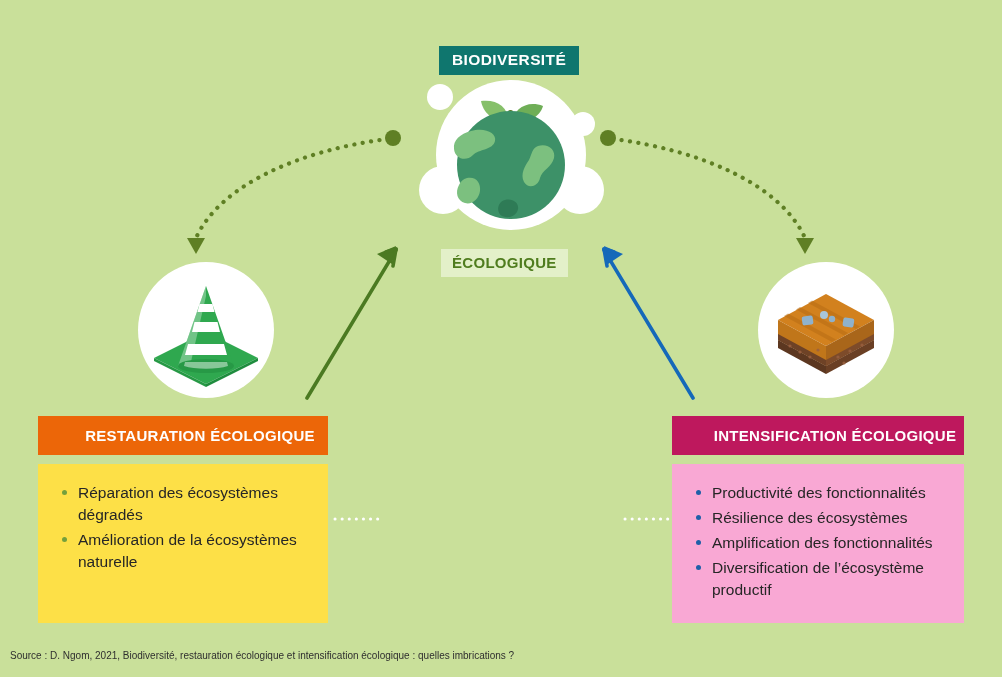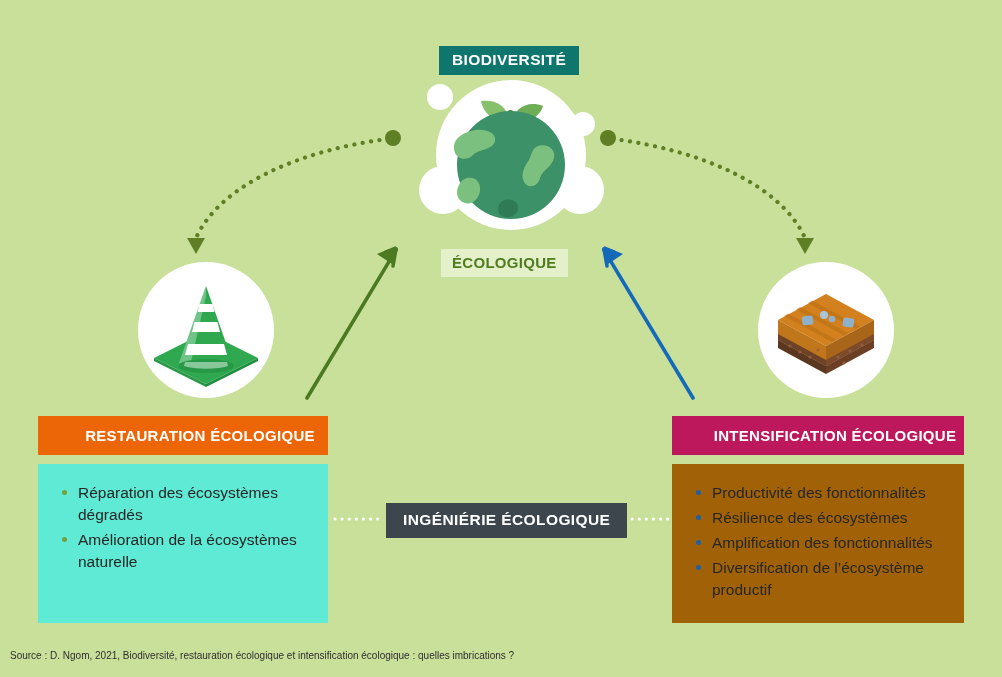--- a/index.html
+++ b/index.html
@@ -126,32 +126,32 @@
     top: 8px;
     width: 5px;
     height: 5px;
     border-radius: 50%;
   }
 
   
   #panel-restauration { left: 38px; top: 416px; width: 290px; }
   #panel-restauration .panel-header { background: #ec6608; }
   #panel-restauration .panel-body {
-    background: #5eead4;
+    background: #fde047;
     width: 290px;
     height: 159px;
     margin-top: 9px;
   }
   #panel-restauration .panel-body li::before { background: #74a03c; }
 
   
   #panel-intensification { left: 672px; top: 416px; width: 292px; }
   #panel-intensification .panel-header { background: #be185d; }
   #panel-intensification .panel-body {
-    background: #a16207;
+    background: #f9a8d4;
     width: 292px;
     height: 159px;
     margin-top: 9px;
   }
   #panel-intensification .panel-body li::before { background: #1f5fa8; }
 
   
   #footer-source {
     position: absolute;
     left: 10px;
@@ -217,21 +217,20 @@
     </g>
 
     <line x1="335" y1="519" x2="381" y2="519" stroke="#ffffff" stroke-width="3" stroke-linecap="round" stroke-dasharray="0.1 7"></line>
     <line x1="625" y1="519" x2="671" y2="519" stroke="#ffffff" stroke-width="3" stroke-linecap="round" stroke-dasharray="0.1 7"></line>
   </svg>
 
   <div class="chip-biodiversite">BIODIVERSITÉ</div>
 
   <div class="chip-ecosystemes">ÉCOLOGIQUE</div>
 
-  <div class="chip-ingenierie">INGÉNIÉRIE ÉCOLOGIQUE</div>
 
   <div class="medallion" id="medallion-left">
     <svg width="136" height="136" viewBox="0 0 136 136">
 
       <path d="M68 122 L 16 96 L 68 70 L 120 96 Z" fill="#2fa84f"></path>
       <path d="M68 122 L 120 96 L 120 99 L 68 125 Z" fill="#1f8c3e"></path>
       <path d="M68 122 L 16 96 L 16 99 L 68 125 Z" fill="#279946"></path>
 
       <path d="M68 24 L 96 104 L 40 104 Z" fill="#2fa84f"></path>
 

